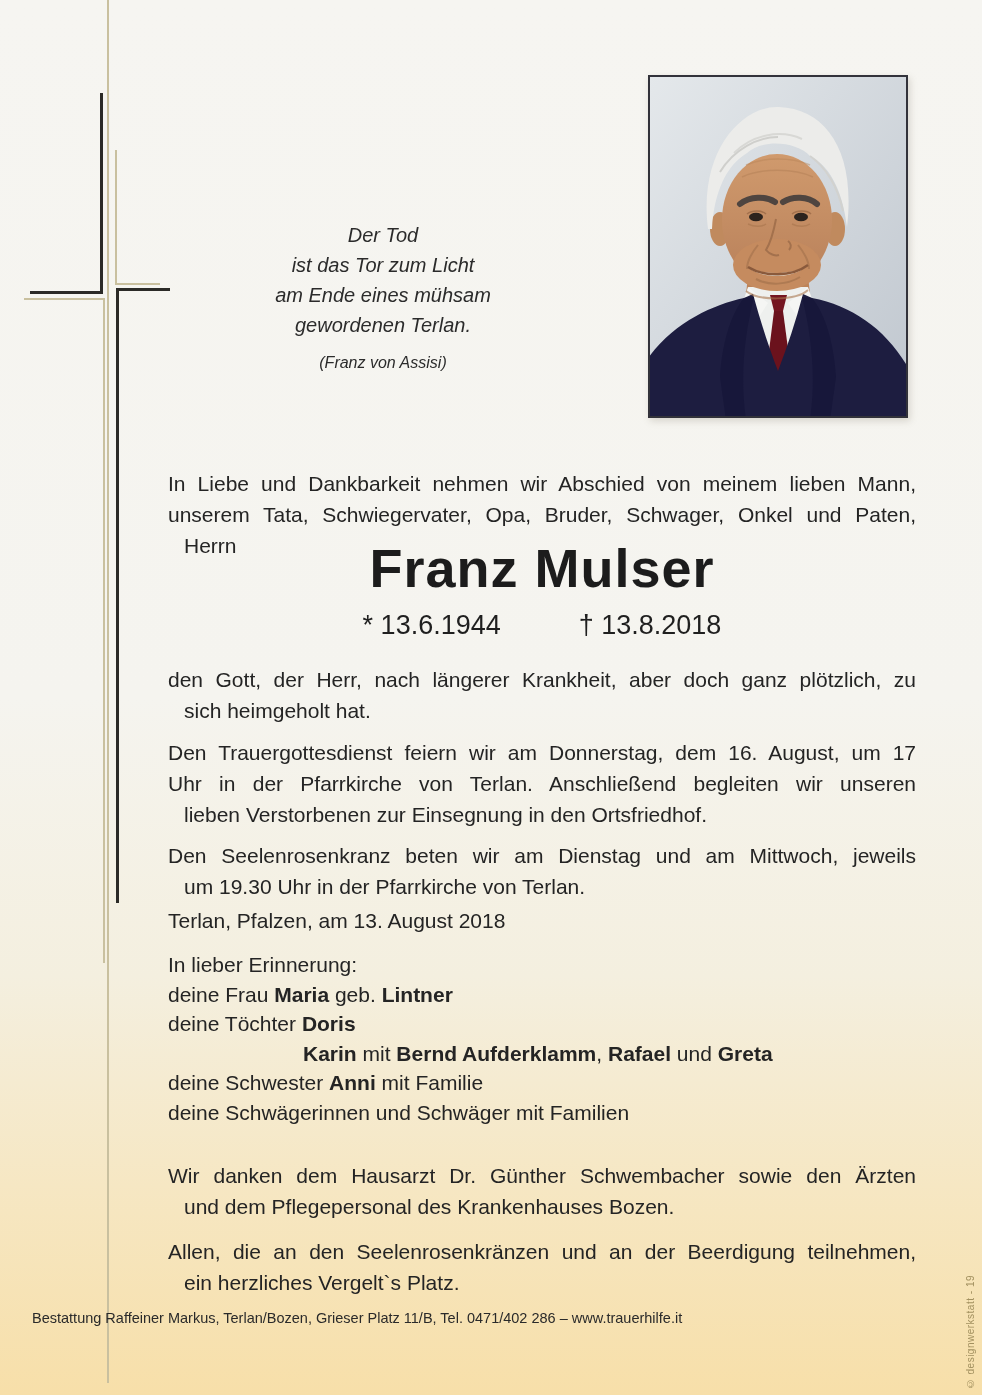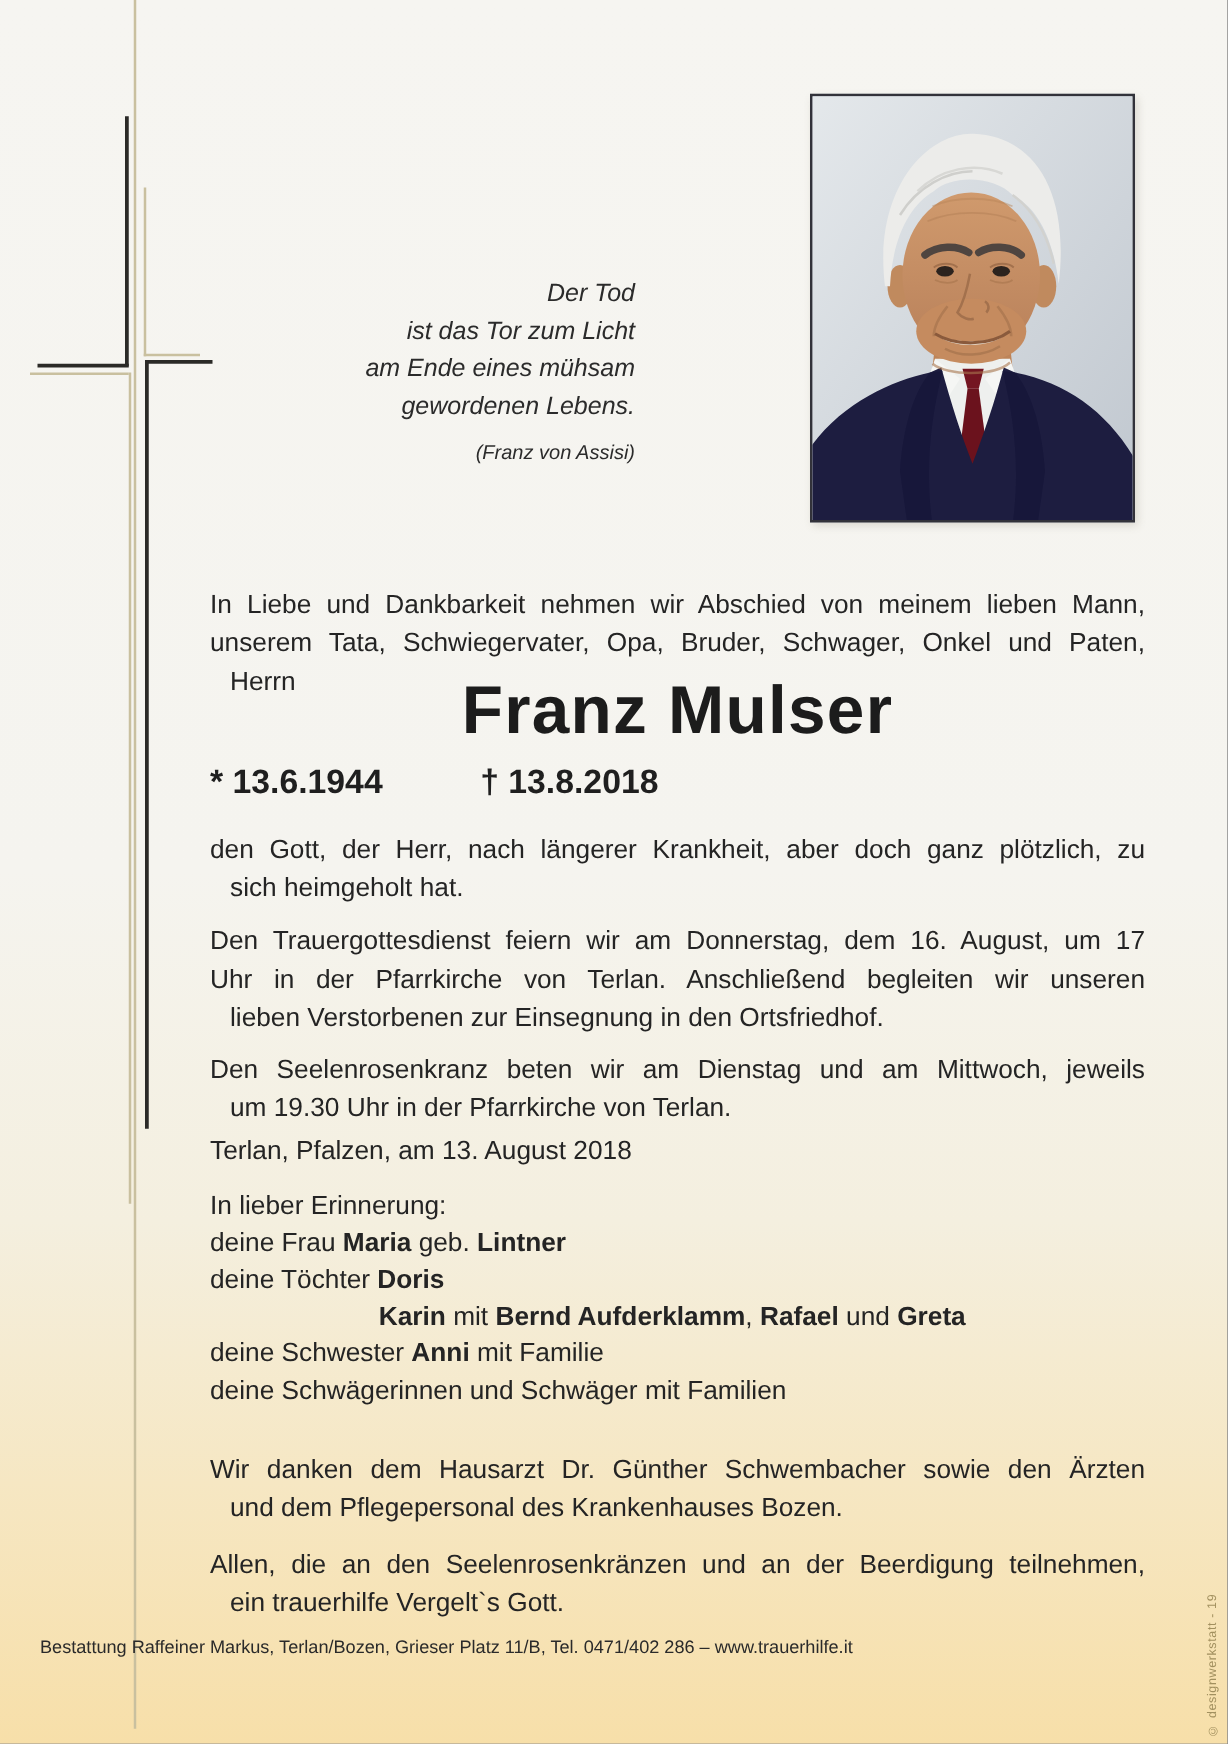--- a/index.html
+++ b/index.html
@@ -12,21 +12,21 @@
     color:#242424;
     background:linear-gradient(180deg,#f6f5f1 0%,#f5f4ef 50%,#f4efdf 70%,#f6e7c3 85%,#f7dfa9 100%);
   }
   
   .ln{position:absolute;}
   .ln.black{background:#2b2a27;}
   .ln.tan{background:#c9c09f;}
   
   .quote{
     position:absolute;left:258px;top:220px;width:250px;
-    text-align:right;font-style:italic;
+    text-align:center;font-style:italic;
     font-size:20px;line-height:30px;color:#2b2b2b;
   }
   .quote .attr{font-size:16px;margin-top:8px;}
   
   .photo{
     position:absolute;left:648px;top:75px;width:256px;height:339px;
     border:2px solid #32323a;
     box-shadow:2px 3px 7px rgba(110,100,80,.22);
     background:#d6dbe0;
   }
@@ -36,21 +36,21 @@
   .para{font-size:21px;line-height:31px;}
   .jline{text-align:justify;text-align-last:justify;}
   .jlast{text-align:left;margin-left:16px;}
   .name{
     position:absolute;left:168px;width:748px;top:538px;
     text-align:center;font-size:54px;font-weight:bold;
     letter-spacing:1px;color:#1c1c1c;line-height:60px;
   }
   .dates{
     position:absolute;left:168px;width:748px;top:610px;
-    font-size:27px;font-weight:bold;color:#1f1f1f;
+    text-align:center;font-size:27px;font-weight:normal;color:#1f1f1f;
   }
   .dates .birth{margin-right:78px;}
   .memorial{font-size:21px;line-height:29.5px;}
   .memorial .mline{white-space:nowrap;}
   .memorial .indent{padding-left:135px;}
   .seg-bold{font-weight:bold;}
   .placedate{font-size:21px;}
   .footer{
     position:absolute;left:32px;top:1310px;width:950px;
     text-align:left;font-size:14.5px;color:#2a2a2a;
@@ -75,21 +75,21 @@
     <div class="ln black" style="left:100px;top:93px;width:3px;height:200px;"></div>
     <div class="ln black" style="left:30px;top:291px;width:73px;height:3px;"></div>
     <div class="ln black" style="left:116px;top:288px;width:54px;height:3px;"></div>
     <div class="ln black" style="left:116px;top:288px;width:3px;height:615px;"></div>
   </div>
 
   <div class="quote">
     <div>Der Tod</div>
     <div>ist das Tor zum Licht</div>
     <div>am Ende eines mühsam</div>
-    <div>gewordenen Lebens.</div>
+    <div>gewordenen Terlan.</div>
     <div class="attr">(Franz von Assisi)</div>
   </div>
 
   <div class="photo">
     <svg width="256" height="339" viewBox="0 0 256 339" xmlns="http://www.w3.org/2000/svg">
       <defs>
         <linearGradient id="bgG" x1="0" y1="0" x2="1" y2="1">
           <stop offset="0" stop-color="#e4e8eb"></stop>
             <stop offset="1" stop-color="#c0c7cf"></stop>
         </linearGradient>
@@ -188,20 +188,20 @@
     <div class="mline"><span>deine Schwägerinnen und Schwäger mit Familien</span></div>
   </div>
 
   <div class="col para" style="top:1160px;">
     <div class="jline">Wir danken dem Hausarzt Dr. Günther Schwembacher sowie den Ärzten</div>
     <div class="jlast">und dem Pflegepersonal des Krankenhauses Bozen.</div>
   </div>
 
   <div class="col para" style="top:1236px;">
     <div class="jline">Allen, die an den Seelenrosenkränzen und an der Beerdigung teilnehmen,</div>
-    <div class="jlast">ein trauerhilfe Vergelt`s Gott.</div>
+    <div class="jlast">ein herzliches Vergelt`s Platz.</div>
   </div>
 
   <div class="footer">Bestattung Raffeiner Markus, Terlan/Bozen, Grieser Platz 11/B, Tel. 0471/402 286 – www.trauerhilfe.it</div>
 
   <div class="credit">© designwerkstatt - 19</div>
 
 </div>
 
 </body></html>

